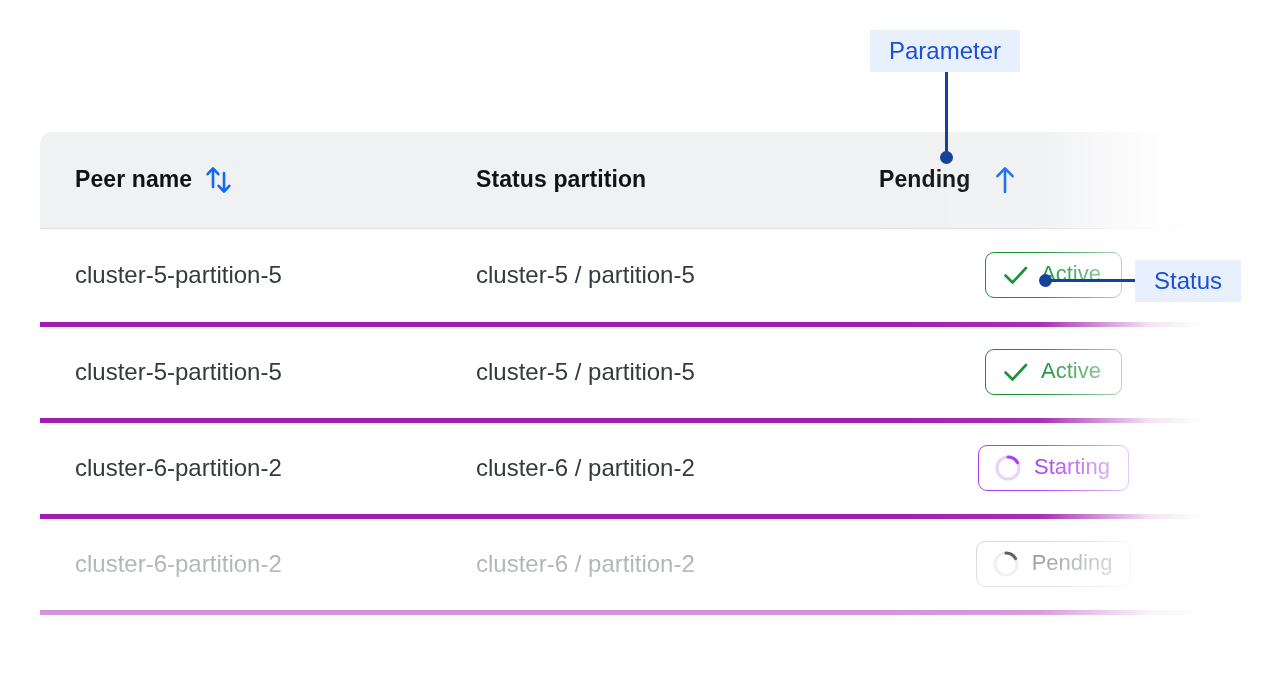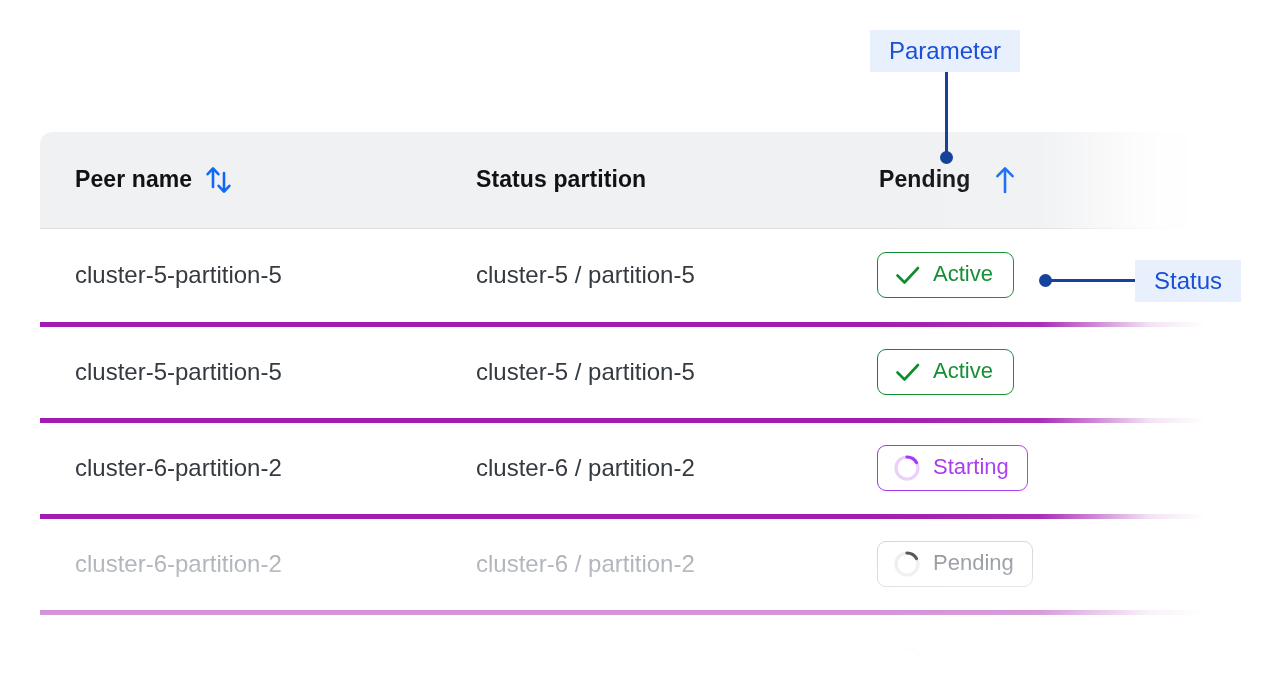--- a/index.html
+++ b/index.html
@@ -82,21 +82,21 @@
     vertical-align: middle;
     font-size: 24px;
     color: #343a40;
     border-bottom: 5px solid #a21caf;
     background: #ffffff;
     box-sizing: border-box;
     white-space: nowrap;
   }
   tbody td.c-peer { padding-left: 35px; }
   tbody td.c-part { padding-left: 36px; }
-  tbody td.c-stat { padding-left: 37px; }
+  tbody td.c-stat { padding-left: 37px; text-align: center; }
 
   tbody tr.muted td.c-peer,
   tbody tr.muted td.c-part { color: #a9adb4; }
   tbody tr.ghost td { color: #fafbfb; border-bottom-color: #fafbfb; }
 
   
   .badge {
     display: inline-flex;
     align-items: center;
     gap: 12px;

